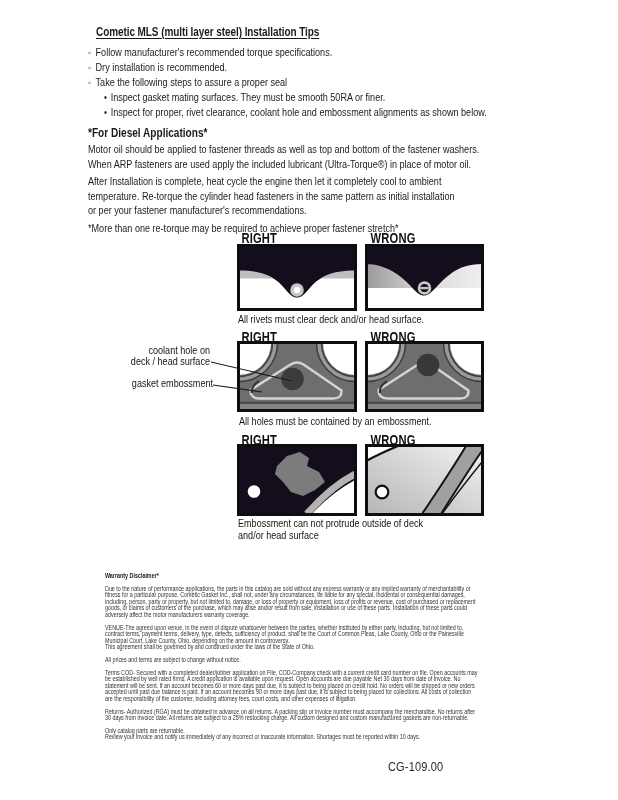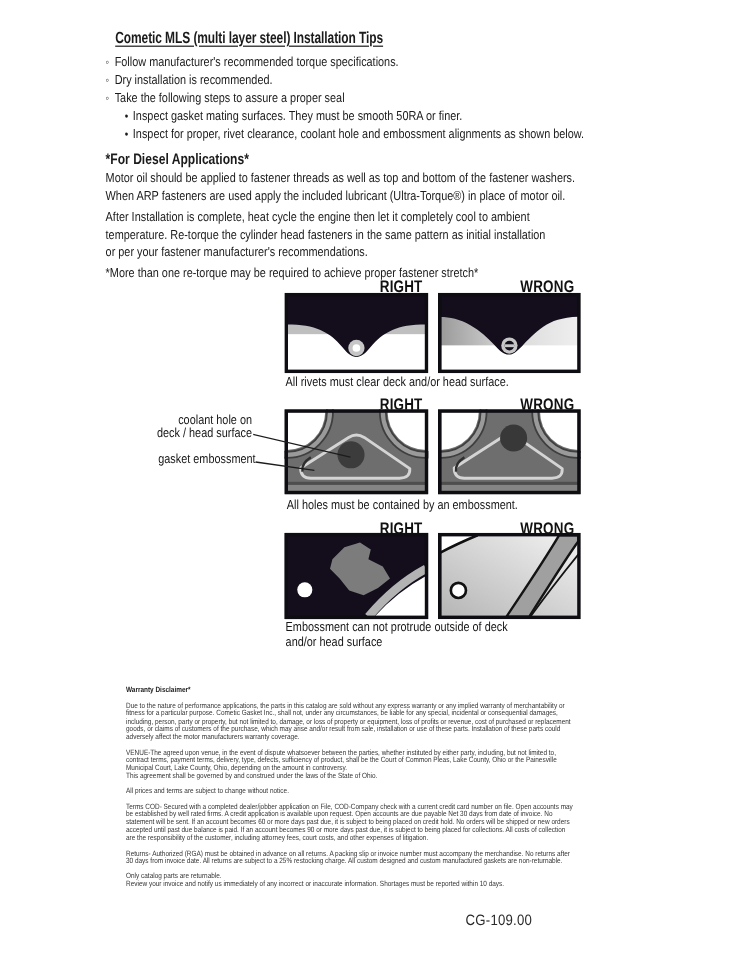--- a/index.html
+++ b/index.html
@@ -20,21 +20,21 @@
   .tip::before{content:"\25E6";display:inline-block;width:9px;font-size:10px;}
   .tip.sub{padding-left:19px;}
   .tip.sub::before{content:"\2022";width:8px;}
   .diesel-h{font-size:12.6px;font-weight:bold;margin:6px 0 2px;
     white-space:nowrap;transform:scaleX(.8);transform-origin:0 0;}
   .dlines{font-size:10.8px;line-height:14.6px;white-space:nowrap;
     transform:scaleX(.84);transform-origin:0 0;}
   .dlines .gap{margin-top:3px;}
   
   #diagrams{left:0;top:228px;width:618px;height:322px;}
-  .dlbl{position:absolute;text-align:right;font-weight:bold;font-size:14px;color:#111;}
+  .dlbl{position:absolute;text-align:left;font-weight:bold;font-size:14px;color:#111;}
   .dlbl span{display:inline-block;transform:scaleX(.8);letter-spacing:.2px;}
   .dbox{position:absolute;z-index:1;}
   .dbox svg{display:block;}
   .cap{position:absolute;font-size:10.8px;line-height:11.5px;white-space:nowrap;
     transform:scaleX(.84);transform-origin:0 0;color:#161616;}
   .ann{position:absolute;font-size:10.8px;line-height:10.5px;text-align:right;
     white-space:nowrap;transform:scaleX(.84);transform-origin:100% 0;color:#161616;}
   #leaders{position:absolute;left:205px;top:125px;z-index:5;}
   
   #legal{left:105px;top:573px;width:600px;font-size:6.4px;line-height:6.6px;color:#333;

